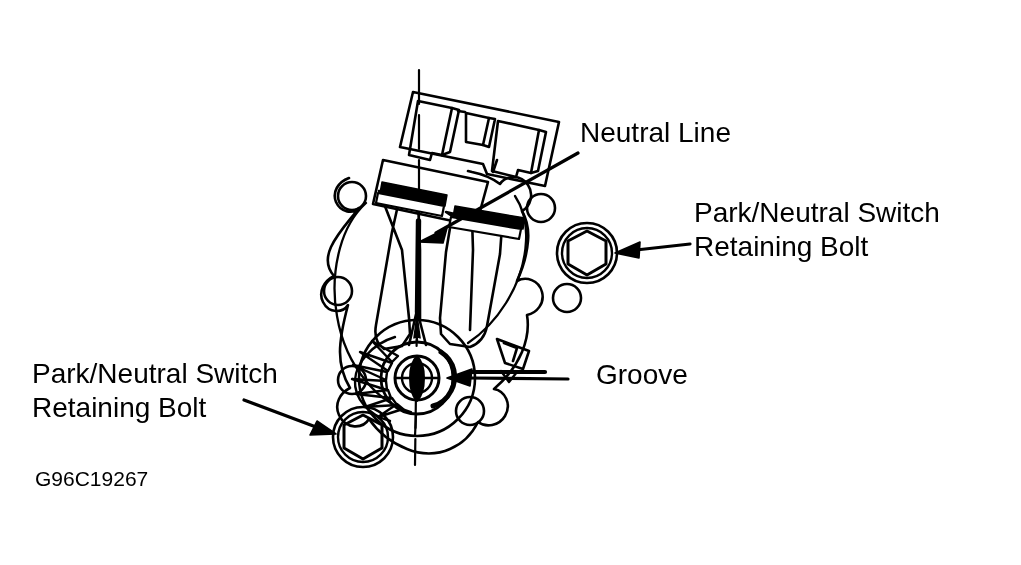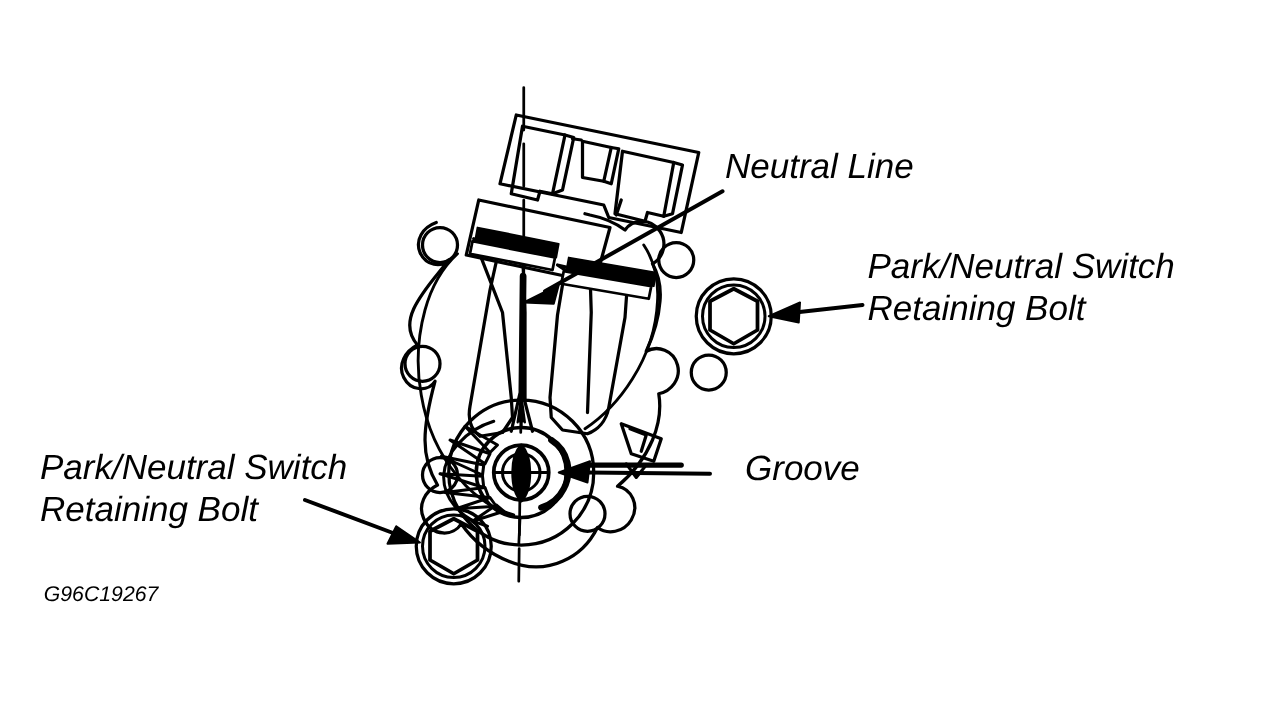--- a/index.html
+++ b/index.html
@@ -29,27 +29,27 @@
   }
   .lbl {
     position: absolute;
     font-family: "Liberation Sans", sans-serif;
     color: #000000;
     white-space: nowrap;
     line-height: 1.22;
     letter-spacing: 0px;
   }
   .lbl-callout { font-size: 28px; }
-  .lbl-code { font-size: 17px; }
+  .lbl-code { font-size: 21px; }
   #label-neutral-line { left: 580px; top: 116px; }
   #label-bolt-right   { left: 694px; top: 196px; }
   #label-bolt-left    { left: 32px;  top: 357px; }
   #label-groove       { left: 596px; top: 358px; }
   #label-figure-code  { left: 35px;  top: 466px; }
-  .lbl .ln { display: block; font-style: italic; }
+  .lbl .ln { display: block; }
 </style>
 </head>
 <body>
 
 <div id="stage">
   <svg viewBox="0 0 1021 565" xmlns="http://www.w3.org/2000/svg">
     <rect x="0" y="0" width="1021" height="565" fill="#ffffff"></rect>
 
     <g fill="none" stroke="#000000" stroke-width="2.6" stroke-linecap="round" stroke-linejoin="round">
 

